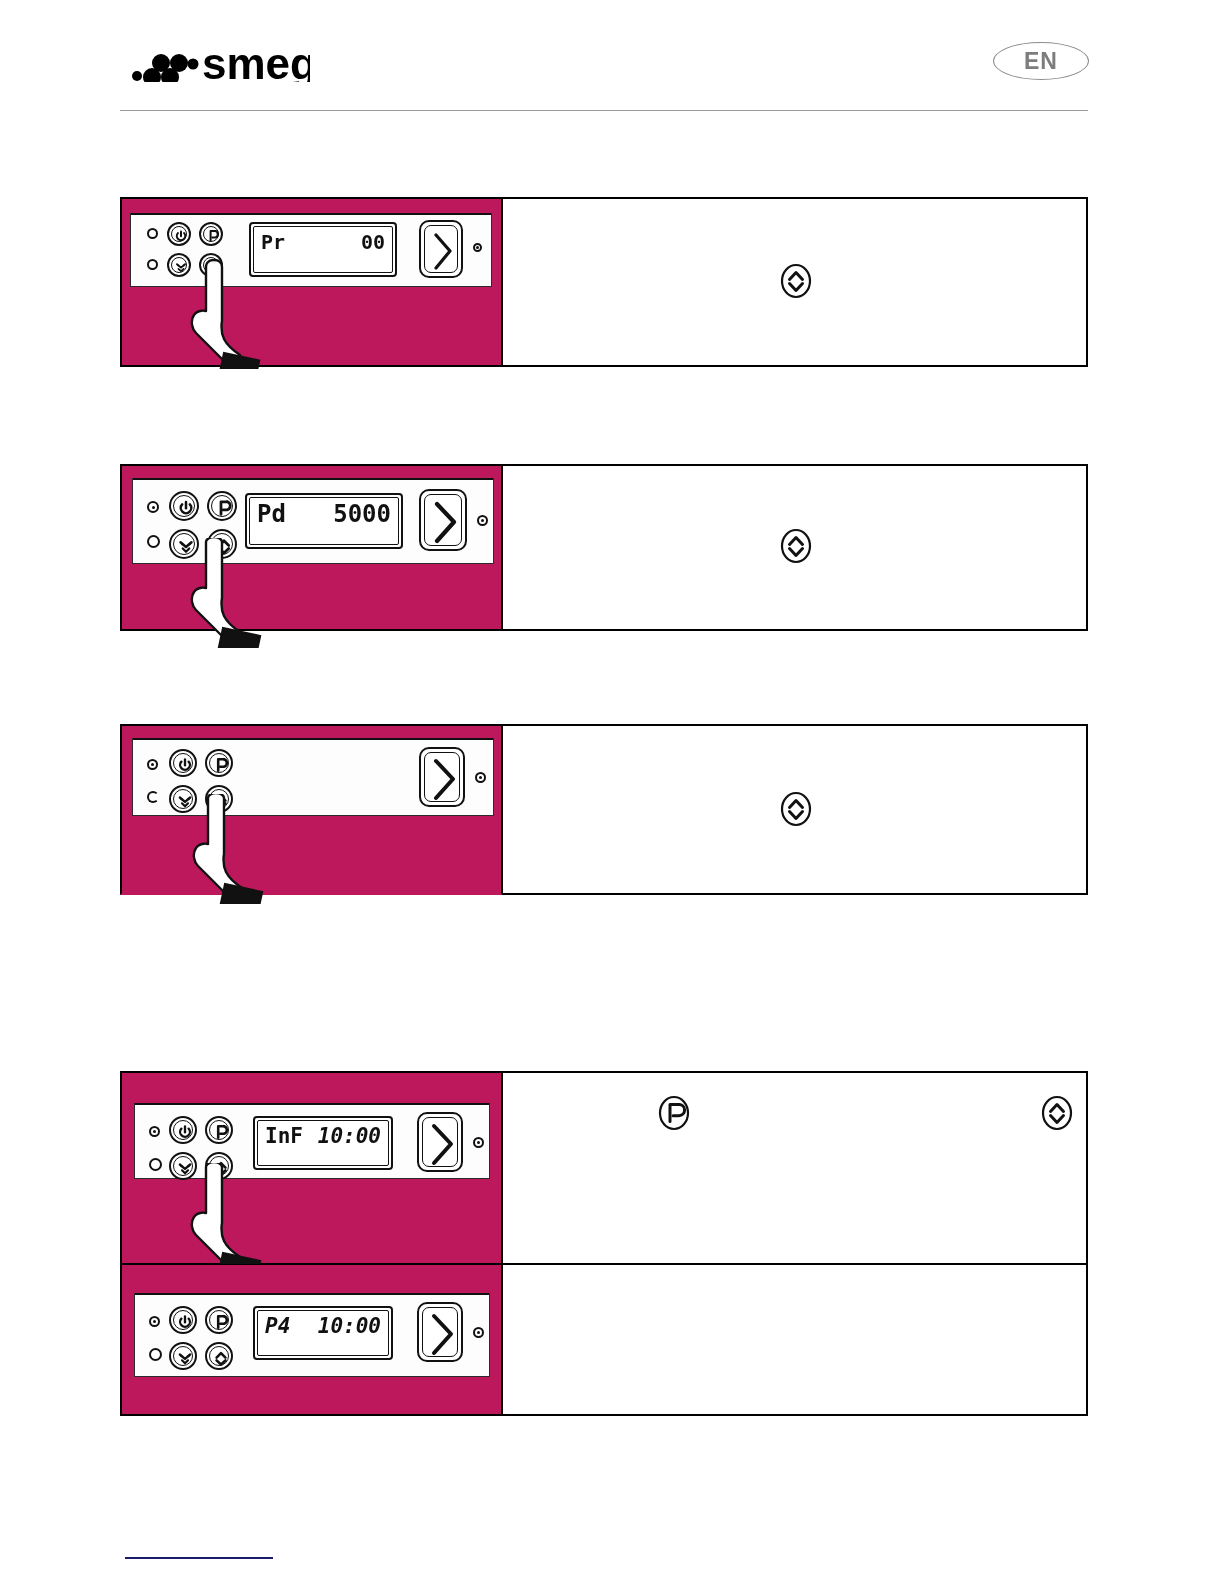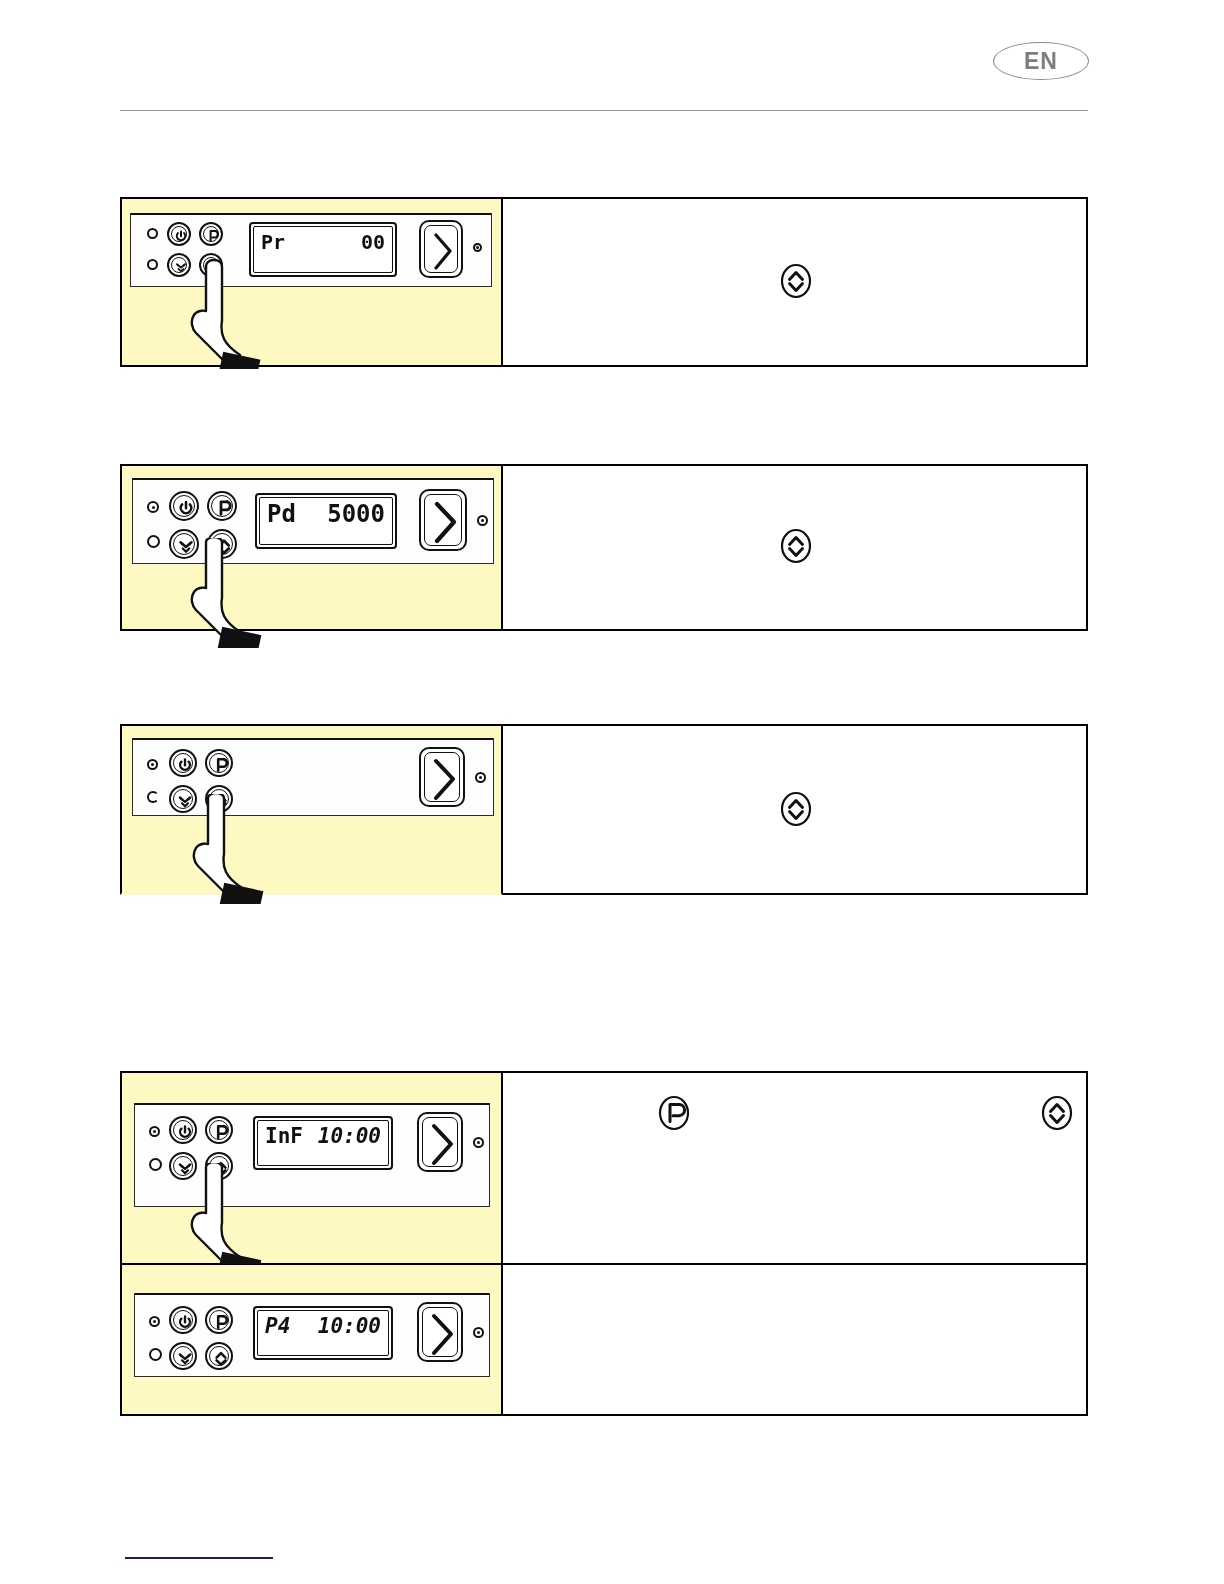--- a/index.html
+++ b/index.html
@@ -27,21 +27,21 @@
     position:absolute;left:120px;top:110px;width:968px;height:1px;
     background:#9a9a9a;
   }
 
   
   .step-row{position:absolute;display:flex;}
   .panel-cell{
     box-sizing:border-box;
     border:2px solid #000;
     border-right:1px solid #000;
-    background:#fef9c3;
+    background:#be185d;
     position:relative;
   }
   .text-cell{
     box-sizing:border-box;
     border:2px solid #000;
     border-left:1px solid #000;
     background:#fff;
     position:relative;
   }
 
@@ -113,20 +113,33 @@
   #footnote-rule{
     position:absolute;left:125px;top:1557px;width:148px;height:2px;
     background:#1a1a6e;
   }
 </style>
 </head>
 <body>
 
 <div id="header">
 
+  <div id="logo">
+    <svg width="180" height="46" viewBox="0 0 180 46" xmlns="http://www.w3.org/2000/svg">
+
+      <circle cx="7" cy="40" r="5" fill="#000"></circle>
+      <circle cx="22" cy="41" r="9" fill="#000"></circle>
+      <circle cx="40" cy="41" r="9" fill="#000"></circle>
+      <circle cx="31" cy="27" r="9" fill="#000"></circle>
+      <circle cx="49" cy="27" r="9" fill="#000"></circle>
+      <circle cx="63" cy="28" r="5.5" fill="#000"></circle>
+
+      <text x="72" y="43" font-family="Liberation Sans, sans-serif" font-size="44" font-weight="bold" fill="#000">smeg</text>
+    </svg>
+  </div>
 
   <div id="lang-badge">EN</div>
   <div id="header-rule"></div>
 </div>
 
 <div class="step-row" style="left:120px;top:197px;">
   <div class="panel-cell" style="width:382px;height:170px;">
 
     <div class="ctrl" style="left:8px;top:14px;width:362px;height:74px;">
 
@@ -239,21 +252,21 @@
       </div>
 
       <div class="btn-round" style="left:74px;top:50px;width:30px;height:30px;">
         <div class="inner-ring"></div>
         <svg width="30" height="30" viewBox="0 0 24 24">
           <path d="M8.2 11.6 L12 7.8 L15.8 11.6" stroke="#111" stroke-width="2.2" fill="none" stroke-linecap="round" stroke-linejoin="round"></path>
           <path d="M8.2 14 L12 17.6 L15.8 14" stroke="#111" stroke-width="2.2" fill="none" stroke-linecap="round" stroke-linejoin="round"></path>
         </svg>
       </div>
 
-      <div class="lcd" style="left:122px;top:14px;width:142px;height:56px;">
+      <div class="lcd" style="left:112px;top:14px;width:158px;height:56px;">
         <div class="lcd-inner"></div>
         <span class="lcd-left" style="left:10px;top:5px;font-size:24px;">Pd</span>
         <span class="lcd-right" style="right:10px;top:5px;font-size:24px;">5000</span>
       </div>
 
       <div class="arrow-key" style="left:286px;top:10px;width:48px;height:62px;">
         <div class="ak-inner"></div>
         <svg width="48" height="62" viewBox="0 0 48 62">
           <path d="M16 13 L33 31 L16 50" stroke="#111" stroke-width="4.2" fill="none" stroke-linecap="round" stroke-linejoin="round"></path>
         </svg>
@@ -353,21 +366,21 @@
         <path d="M11.5 22.5 L18 29.5 L24.5 22.5" stroke="#111" stroke-width="3" fill="none" stroke-linecap="round" stroke-linejoin="round"></path>
       </svg>
     </div>
     <span></span>
   </div>
 </div>
 
 <div class="step-row" style="left:120px;top:1071px;">
   <div class="panel-cell" style="width:382px;height:193px;border-bottom:1px solid #000;">
 
-    <div class="ctrl" style="left:12px;top:30px;width:356px;height:104px;">
+    <div class="ctrl" style="left:12px;top:30px;width:356px;height:76px;">
 
       <div class="led filled" style="left:14px;top:22px;width:11px;height:11px;"></div>
       <div class="led" style="left:14px;top:54px;width:13px;height:13px;"></div>
 
       <div class="btn-round" style="left:34px;top:12px;width:28px;height:28px;">
         <div class="inner-ring"></div>
         <svg width="28" height="28" viewBox="0 0 24 24">
           <path d="M12 7.2 L12 12.2" stroke="#111" stroke-width="2" fill="none" stroke-linecap="round"></path>
           <path d="M8.9 9.1 A4.2 4.2 0 1 0 15.1 9.1" stroke="#111" stroke-width="2" fill="none" stroke-linecap="round"></path>
         </svg>

